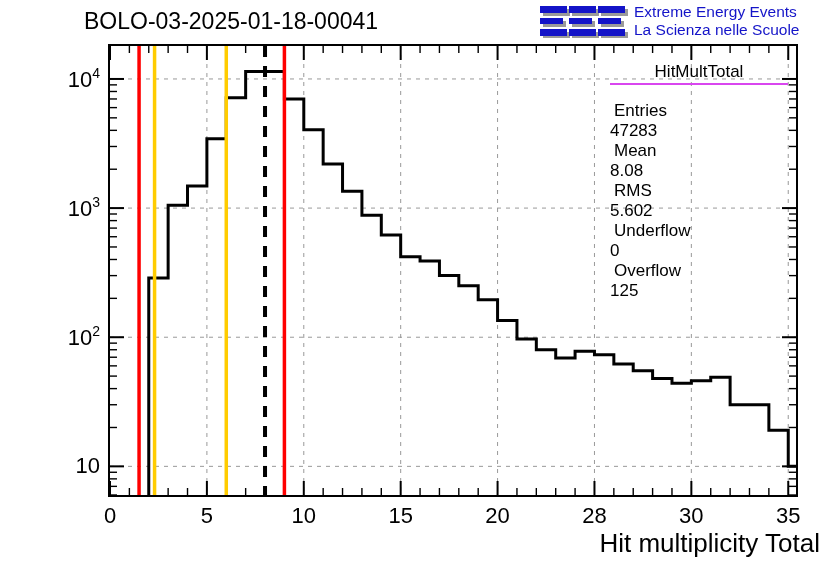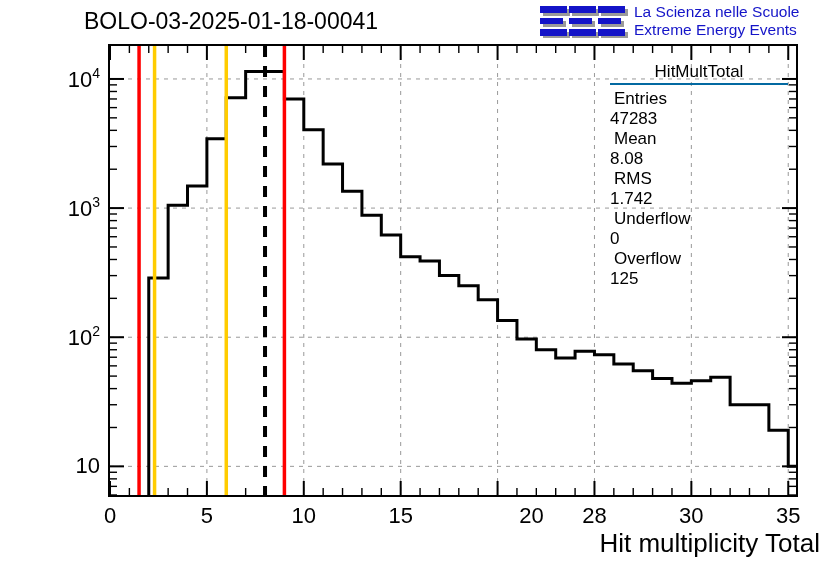--- a/index.html
+++ b/index.html
@@ -30,21 +30,21 @@
         white-space:nowrap;transform:translateY(-50%);}
   .ylab sup{font-size:14px;vertical-align:super;}
 
   
   #xtitle{position:absolute;right:16px;top:528px;font-size:26px;white-space:nowrap;}
 
   
   #stats{position:absolute;left:610px;top:62px;width:178px;
          background:transparent;font-size:17px;line-height:20px;}
   #stats .st-title{text-align:center;padding-bottom:1px;
-                   border-bottom:2px solid #0369a1;margin-bottom:4px;white-space:nowrap;}
+                   border-bottom:2px solid #d946ef;margin-bottom:16px;white-space:nowrap;}
   #stats .st-row{display:flex;justify-content:space-between;white-space:nowrap;flex-direction:column;}
   #stats .st-row .k{padding-left:4px;}
   #stats .st-row .v{padding-right:2px;}
 </style>
 </head>
 <body>
 
 <div id="root">
 
   <div id="title">BOLO-03-2025-01-18-00041</div>
@@ -68,22 +68,22 @@
           <rect x="0" y="25" width="27" height="7" fill="#1414c8"></rect>
           <rect x="29" y="2" width="27" height="7" fill="#1414c8"></rect>
           <rect x="29" y="14" width="23" height="6" fill="#1414c8"></rect>
           <rect x="29" y="25" width="27" height="7" fill="#1414c8"></rect>
           <rect x="58" y="2" width="27" height="7" fill="#1414c8"></rect>
           <rect x="58" y="14" width="23" height="6" fill="#1414c8"></rect>
           <rect x="58" y="25" width="27" height="7" fill="#1414c8"></rect>
         </g>
     </svg>
     <div id="logo-text">
+      <div>Extreme Energy Events</div>
       <div>La Scienza nelle Scuole</div>
-      <div>Extreme Energy Events</div>
     </div>
   </div>
 
   <div id="frame">
     <svg id="plotsvg" width="686" height="449" viewBox="0 0 686 449">
         <line x1="96.89265536723164" y1="0" x2="96.89265536723164" y2="449" stroke="#999999" stroke-width="1" stroke-dasharray="4,5"></line>
         <line x1="193.78531073446328" y1="0" x2="193.78531073446328" y2="449" stroke="#999999" stroke-width="1" stroke-dasharray="4,5"></line>
         <line x1="290.67796610169495" y1="0" x2="290.67796610169495" y2="449" stroke="#999999" stroke-width="1" stroke-dasharray="4,5"></line>
         <line x1="387.57062146892656" y1="0" x2="387.57062146892656" y2="449" stroke="#999999" stroke-width="1" stroke-dasharray="4,5"></line>
         <line x1="484.46327683615823" y1="0" x2="484.46327683615823" y2="449" stroke="#999999" stroke-width="1" stroke-dasharray="4,5"></line>
@@ -236,21 +236,21 @@
         <line x1="155.02824858757063" y1="0" x2="155.02824858757063" y2="449" stroke="#000000" stroke-width="4" stroke-dasharray="11,9"></line>
         <line x1="174.40677966101694" y1="0" x2="174.40677966101694" y2="449" stroke="#ff0000" stroke-width="3.5"></line>
       </svg>
   </div>
 
   <div id="ticklabels">
       <div class="xlab" style="left: 110px; top: 503px;">0</div>
       <div class="xlab" style="left: 206.893px; top: 503px;">5</div>
       <div class="xlab" style="left: 303.785px; top: 503px;">10</div>
       <div class="xlab" style="left: 400.678px; top: 503px;">15</div>
-      <div class="xlab" style="left: 497.571px; top: 503px; margin-left: 34px;">20</div>
+      <div class="xlab" style="left: 497.571px; top: 503px;">20</div>
       <div class="xlab" style="left: 594.463px; top: 503px;">28</div>
       <div class="xlab" style="left: 691.356px; top: 503px;">30</div>
       <div class="xlab" style="left: 788.249px; top: 503px;">35</div>
       <div class="ylab" style="right: 736px; top: 466.353px;"><span>10</span></div>
       <div class="ylab" style="right: 736px; top: 337.223px;"><span>10</span><sup>2</sup></div>
       <div class="ylab" style="right: 736px; top: 208.093px;"><span>10</span><sup>3</sup></div>
       <div class="ylab" style="right: 736px; top: 78.9633px;"><span>10</span><sup>4</sup></div>
     </div>
 
   <div id="xtitle">Hit multiplicity Total</div>
@@ -261,21 +261,21 @@
         <div class="st-row">
           <span class="k">Entries</span>
           <span class="v">47283</span>
         </div>
         <div class="st-row">
           <span class="k">Mean</span>
           <span class="v">8.08</span>
         </div>
         <div class="st-row">
           <span class="k">RMS</span>
-          <span class="v">1.742</span>
+          <span class="v">5.602</span>
         </div>
         <div class="st-row">
           <span class="k">Underflow</span>
           <span class="v">0</span>
         </div>
         <div class="st-row">
           <span class="k">Overflow</span>
           <span class="v">125</span>
         </div>
       </div>

